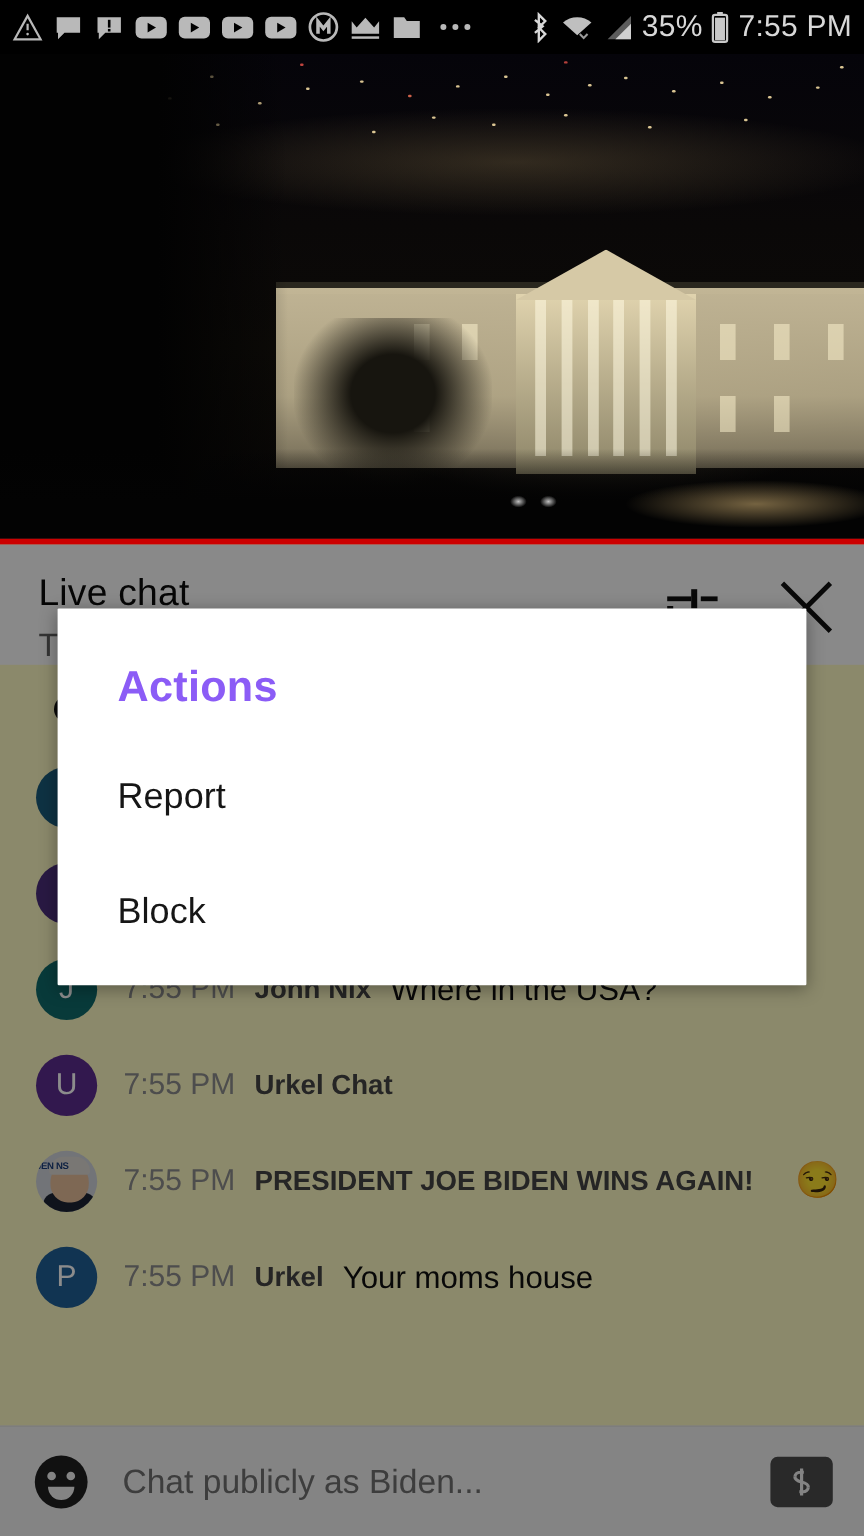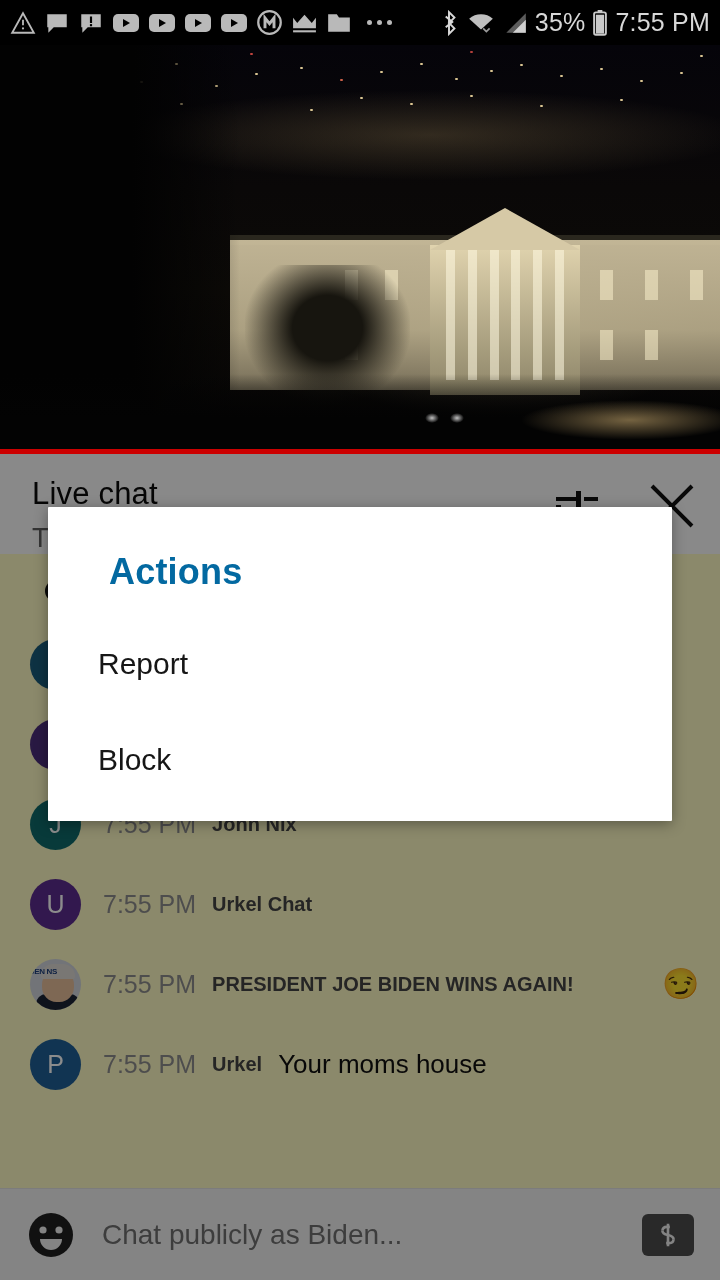--- a/index.html
+++ b/index.html
@@ -106,21 +106,21 @@
   .avatar.photo .suit {
     position:absolute; left:6px; bottom:0; width:44px; height:16px;
     border-radius:10px 10px 0 0; background:#1d2433;
   }
   .avatar.photo .badge {
     position:absolute; left:0; top:8px; font-size:8px; color:#1b3d7a; line-height:9px;
     font-weight:700; letter-spacing:-.3px;
   }
   .msg-body { display:flex; align-items:center; gap:16px; flex:1; min-width:0; }
   .msg-time { font-size:25px; color:#8d8d8d; white-space:nowrap; }
-  .msg-author { font-size:20px; color:#444; font-weight:700; white-space:nowrap; }
+  .msg-author { font-size:23px; color:#444; font-weight:700; white-space:nowrap; }
   .msg-text { font-size:26px; color:#101010; white-space:nowrap; overflow:hidden; }
   .emoji { font-size:30px; line-height:1; }
 
   .composer {
     position:absolute; left:0; bottom:0; width:720px; height:92px;
     background:#f0f0f0; display:flex; align-items:center; padding:0 26px; gap:26px;
     border-top:1px solid #e2e2e2;
   }
   .emoji-btn { width:50px; height:50px; flex:0 0 50px; }
   .composer-input { flex:1; font-size:28px; color:#707070; }
@@ -132,21 +132,21 @@
   
   .scrim {
     position:absolute; top:454px; left:0; width:720px; height:826px;
     background:rgba(0,0,0,.45);
   }
   .dialog {
     position:absolute; left:48px; top:507px; width:624px; height:314px;
     background:#fff; box-shadow:0 3px 14px rgba(0,0,0,.35); border-radius:1px;
   }
   .dialog-title {
-    position:absolute; left:61px; top:44px; font-size:36px; font-weight:700; color:#0369a1;
+    position:absolute; left:50px; top:44px; font-size:36px; font-weight:700; color:#8b5cf6;
     letter-spacing:.2px;
   }
   .dialog-item {
     position:absolute; left:50px; font-size:30px; color:#161616;
   }
   .dialog-item.i0 { top:140px; }
   .dialog-item.i1 { top:236px; }
 </style>
 </head>
 <body>
@@ -356,20 +356,21 @@
         <div class="msg-body"></div>
       </div>
 
       <div class="msg">
         <div class="avatar" style="background:#0f6b6b">
           <span>J</span>
         </div>
         <div class="msg-body">
           <span class="msg-time">7:55 PM</span>
           <span class="msg-author">John Nix</span>
+          <span class="msg-text">Where in the USA?</span>
         </div>
       </div>
 
       <div class="msg">
         <div class="avatar" style="background:#5b2d8e">
           <span>U</span>
         </div>
         <div class="msg-body">
           <span class="msg-time">7:55 PM</span>
           <span class="msg-author">Urkel Chat</span>

